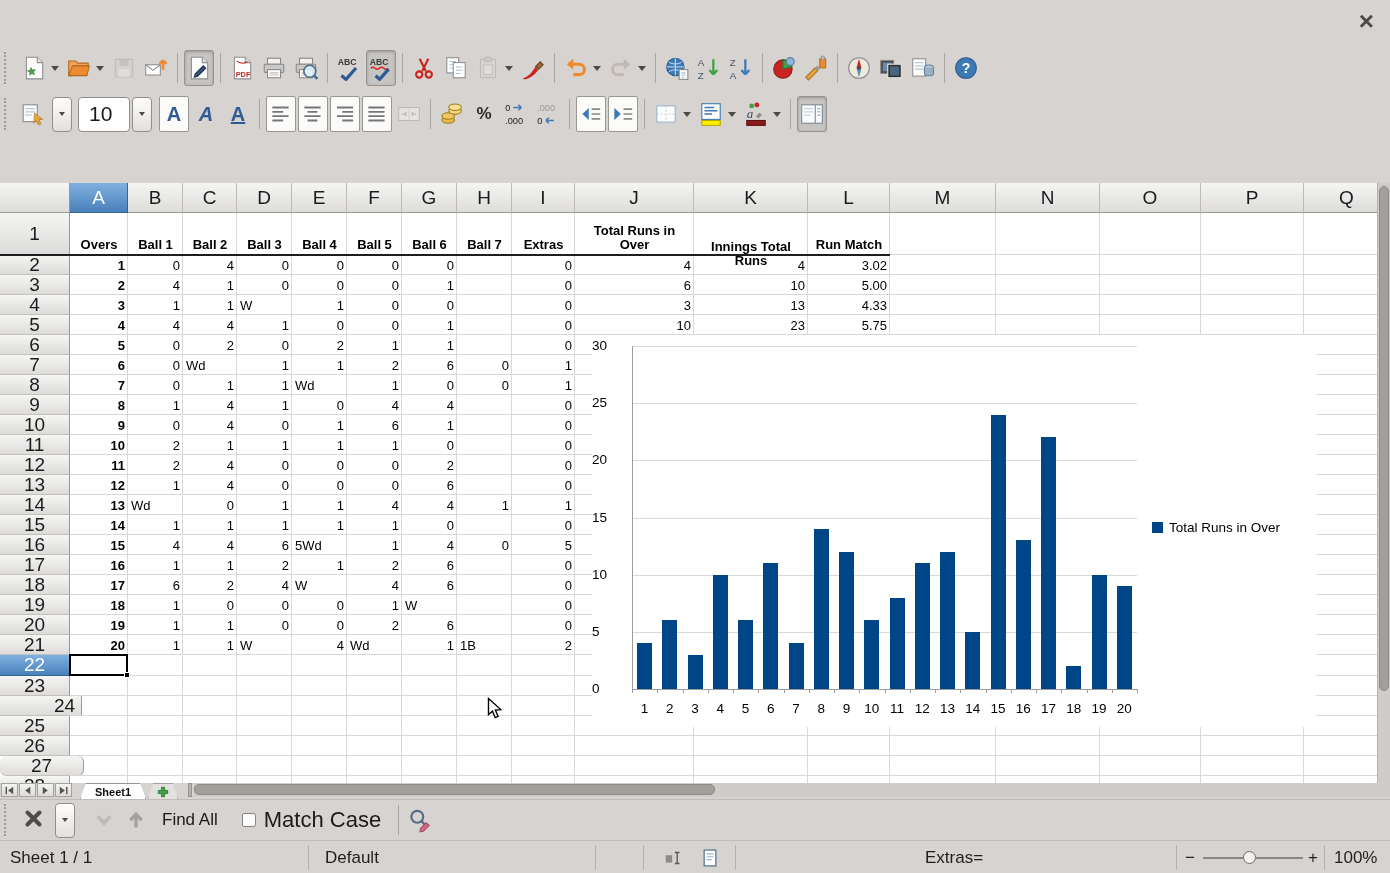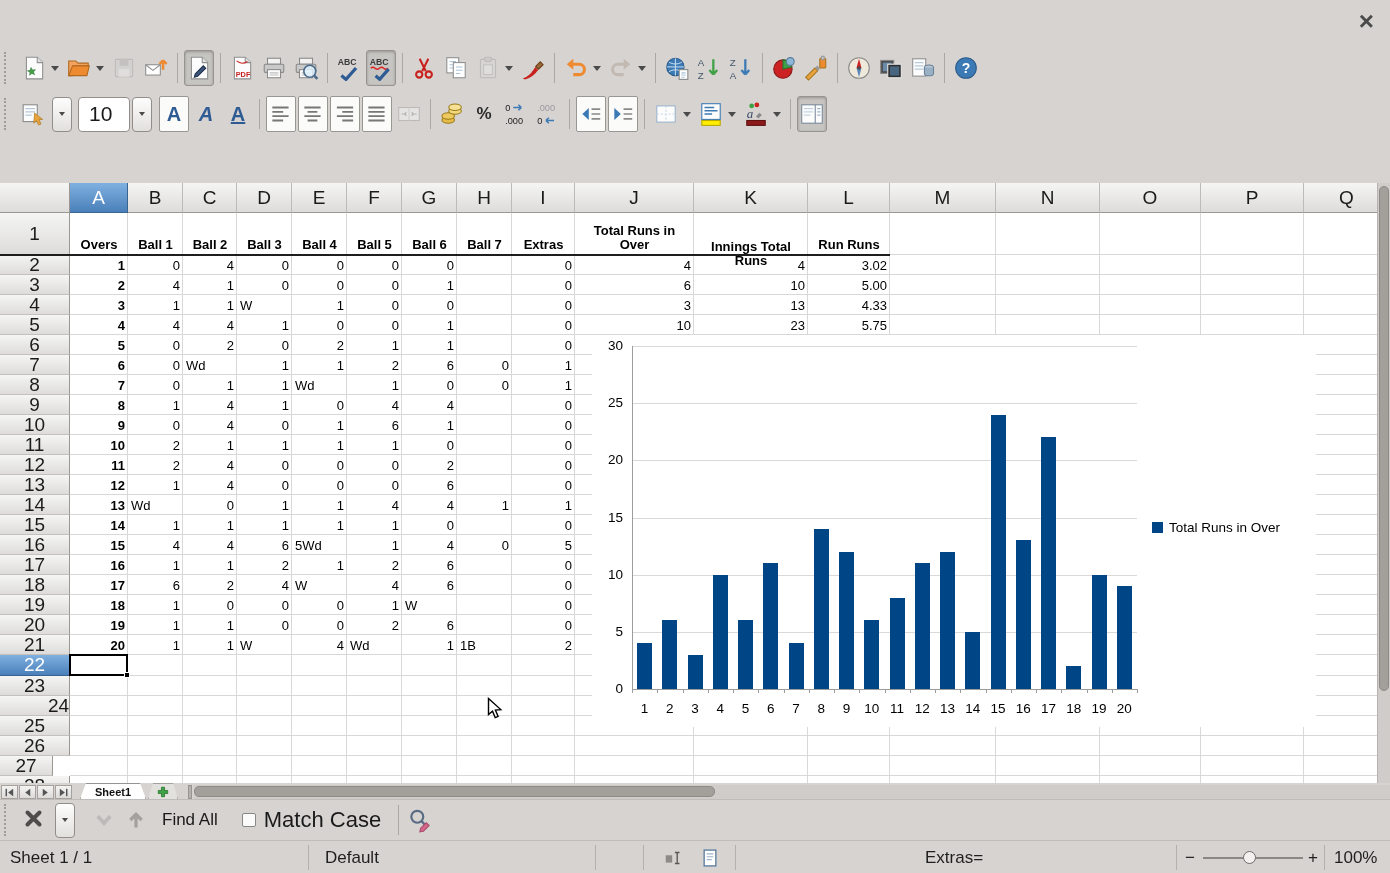--- a/index.html
+++ b/index.html
@@ -50,29 +50,29 @@
 .cell.hdr{font-weight:bold;justify-content:center;align-items:flex-end;text-align:center;line-height:14px;padding:0 3px 3px;white-space:normal}
 #hdr-underline{position:absolute;left:0;top:71px;height:2px;background:#1e1e1e}
 #selection{position:absolute;border:2px solid #000}
 #sel-handle{position:absolute;right:-4px;bottom:-4px;width:6px;height:6px;background:#000;border:1px solid #fff}
 
 #chart{position:absolute;background:#fff}
 .cline{position:absolute;background:#d9d9d9}
 .caxis{position:absolute;background:#9c9c9c}
 .cbar{position:absolute}
 .cylab,.cxlab{position:absolute;font-size:13.5px;color:#000}
-.cylab{text-align:right}
+.cylab{text-align:left}
 .cxlab{text-align:center}
 #legend{position:absolute;display:flex;align-items:center;font-size:13.5px;color:#000}
 #legend-swatch{width:11px;height:11px;margin-right:6px}
 
 #vscroll{position:absolute;top:183px;left:1377px;width:13px;height:600px;background:#cfccc9;border-left:1px solid #b5b2af}
 #vthumb{position:absolute;left:1px;top:3px;width:10px;height:505px;background:#a39f9b;border-radius:5px;border:1px solid #8e8a86}
 
-#tabrow{position:absolute;top:783px;left:0;right:0;height:16px;display:flex;align-items:flex-end;background:#d6d3d0}
+#tabrow{position:absolute;top:783px;left:0;right:0;height:16px;display:flex;align-items:flex-start;background:#d6d3d0}
 .navbtn{width:17px;height:14px;border:1px solid #a5a29e;background:linear-gradient(#f3f3f2,#dddcda);display:flex;align-items:center;justify-content:center;margin-left:1px}
 .sheet-tab{height:16px;background:#fff;border:1px solid #949490;border-bottom:none;display:flex;align-items:center;padding:0 14px;font-size:11px;font-weight:bold;color:#111;margin-left:8px;clip-path:polygon(6px 0,calc(100% - 6px) 0,100% 100%,0 100%)}
 .plus-tab{height:16px;width:30px;background:#e3e1de;border:1px solid #a5a29e;border-bottom:none;display:flex;align-items:center;justify-content:center;margin-left:2px;clip-path:polygon(5px 0,calc(100% - 5px) 0,100% 100%,0 100%)}
 #hsplit{width:4px;height:14px;background:#b5b2af;margin-left:10px;border:1px solid #98948f}
 #hscroll{flex:1;height:14px;background:#cfccc9;margin-left:2px;position:relative}
 #hthumb{position:absolute;left:0;top:1px;height:11px;width:521px;background:#a39f9b;border-radius:5px;border:1px solid #8e8a86}
 
 #findbar{position:absolute;top:799px;left:0;right:0;height:41px;display:flex;align-items:center;border-top:1px solid #bfbcb9}
 #find-close{margin:0 10px 0 6px}
 #find-input{width:218px;height:33px;background:#fff;border:1px solid #918e8a;border-radius:4px;font-size:20px;color:#1a1a1a;padding:0 8px;font-family:"Liberation Sans",sans-serif;outline:none}
@@ -584,41 +584,41 @@
       <div class="rowhdr" style="left: 0px; top: 412px; width: 70px; height: 20px;">19</div>
       <div class="hline" style="left: 70px; top: 431px; height: 1px; width: 1307px;"></div>
       <div class="rowhdr" style="left: 0px; top: 432px; width: 70px; height: 20px;">20</div>
       <div class="hline" style="left: 70px; top: 451px; height: 1px; width: 1307px;"></div>
       <div class="rowhdr" style="left: 0px; top: 452px; width: 70px; height: 20px;">21</div>
       <div class="hline" style="left: 70px; top: 471px; height: 1px; width: 1307px;"></div>
       <div class="rowhdr hdr-sel" style="left: 0px; top: 472px; width: 70px; height: 21px;">22</div>
       <div class="hline" style="left: 70px; top: 492px; height: 1px; width: 1307px;"></div>
       <div class="rowhdr" style="left: 0px; top: 493px; width: 70px; height: 20px;">23</div>
       <div class="hline" style="left: 70px; top: 512px; height: 1px; width: 1307px;"></div>
-      <div class="rowhdr" style="left: 0px; top: 513px; width: 70px; height: 20px; padding-left: 48px;">24</div>
+      <div class="rowhdr" style="left: 0px; top: 513px; width: 82px; height: 20px; padding-left: 48px;">24</div>
       <div class="hline" style="left: 70px; top: 532px; height: 1px; width: 1307px;"></div>
       <div class="rowhdr" style="left: 0px; top: 533px; width: 70px; height: 20px;">25</div>
       <div class="hline" style="left: 70px; top: 552px; height: 1px; width: 1307px;"></div>
       <div class="rowhdr" style="left: 0px; top: 553px; width: 70px; height: 20px;">26</div>
       <div class="hline" style="left: 70px; top: 572px; height: 1px; width: 1307px;"></div>
-      <div class="rowhdr" style="left: 0px; top: 573px; width: 53px; height: 20px;">27</div>
+      <div class="rowhdr" style="left: 0px; top: 573px; width: 84px; height: 20px; border-radius: 6px;">27</div>
       <div class="hline" style="left: 70px; top: 592px; height: 1px; width: 1307px;"></div>
       <div class="rowhdr" style="left: 0px; top: 593px; width: 70px; height: 20px;">28</div>
       <div class="cell hdr" style="left: 70px; top: 30px; width: 58px; height: 42px;">Overs</div>
       <div class="cell hdr" style="left: 128px; top: 30px; width: 55px; height: 42px;">Ball 1</div>
       <div class="cell hdr" style="left: 183px; top: 30px; width: 54px; height: 42px;">Ball 2</div>
       <div class="cell hdr" style="left: 237px; top: 30px; width: 55px; height: 42px;">Ball 3</div>
       <div class="cell hdr" style="left: 292px; top: 30px; width: 55px; height: 42px;">Ball 4</div>
       <div class="cell hdr" style="left: 347px; top: 30px; width: 55px; height: 42px;">Ball 5</div>
       <div class="cell hdr" style="left: 402px; top: 30px; width: 55px; height: 42px;">Ball 6</div>
       <div class="cell hdr" style="left: 457px; top: 30px; width: 55px; height: 42px;">Ball 7</div>
       <div class="cell hdr" style="left: 512px; top: 30px; width: 63px; height: 42px;">Extras</div>
       <div class="cell hdr" style="left: 575px; top: 30px; width: 119px; height: 42px;">Total Runs in Over</div>
       <div class="cell hdr" style="left: 694px; top: 30px; width: 114px; height: 42px; margin-top: 16px;">Innings Total Runs</div>
-      <div class="cell hdr" style="left: 808px; top: 30px; width: 82px; height: 42px;">Run Runs</div>
+      <div class="cell hdr" style="left: 808px; top: 30px; width: 82px; height: 42px;">Run Match</div>
       <div class="cell num bold" style="left: 70px; top: 72px; width: 58px; height: 20px;">1</div>
       <div class="cell num" style="left: 128px; top: 72px; width: 55px; height: 20px;">0</div>
       <div class="cell num" style="left: 183px; top: 72px; width: 54px; height: 20px;">4</div>
       <div class="cell num" style="left: 237px; top: 72px; width: 55px; height: 20px;">0</div>
       <div class="cell num" style="left: 292px; top: 72px; width: 55px; height: 20px;">0</div>
       <div class="cell num" style="left: 347px; top: 72px; width: 55px; height: 20px;">0</div>
       <div class="cell num" style="left: 402px; top: 72px; width: 55px; height: 20px;">0</div>
       <div class="cell num" style="left: 512px; top: 72px; width: 63px; height: 20px;">0</div>
       <div class="cell num" style="left: 575px; top: 72px; width: 119px; height: 20px;">4</div>
       <div class="cell num" style="left: 694px; top: 72px; width: 114px; height: 20px;">4</div>

